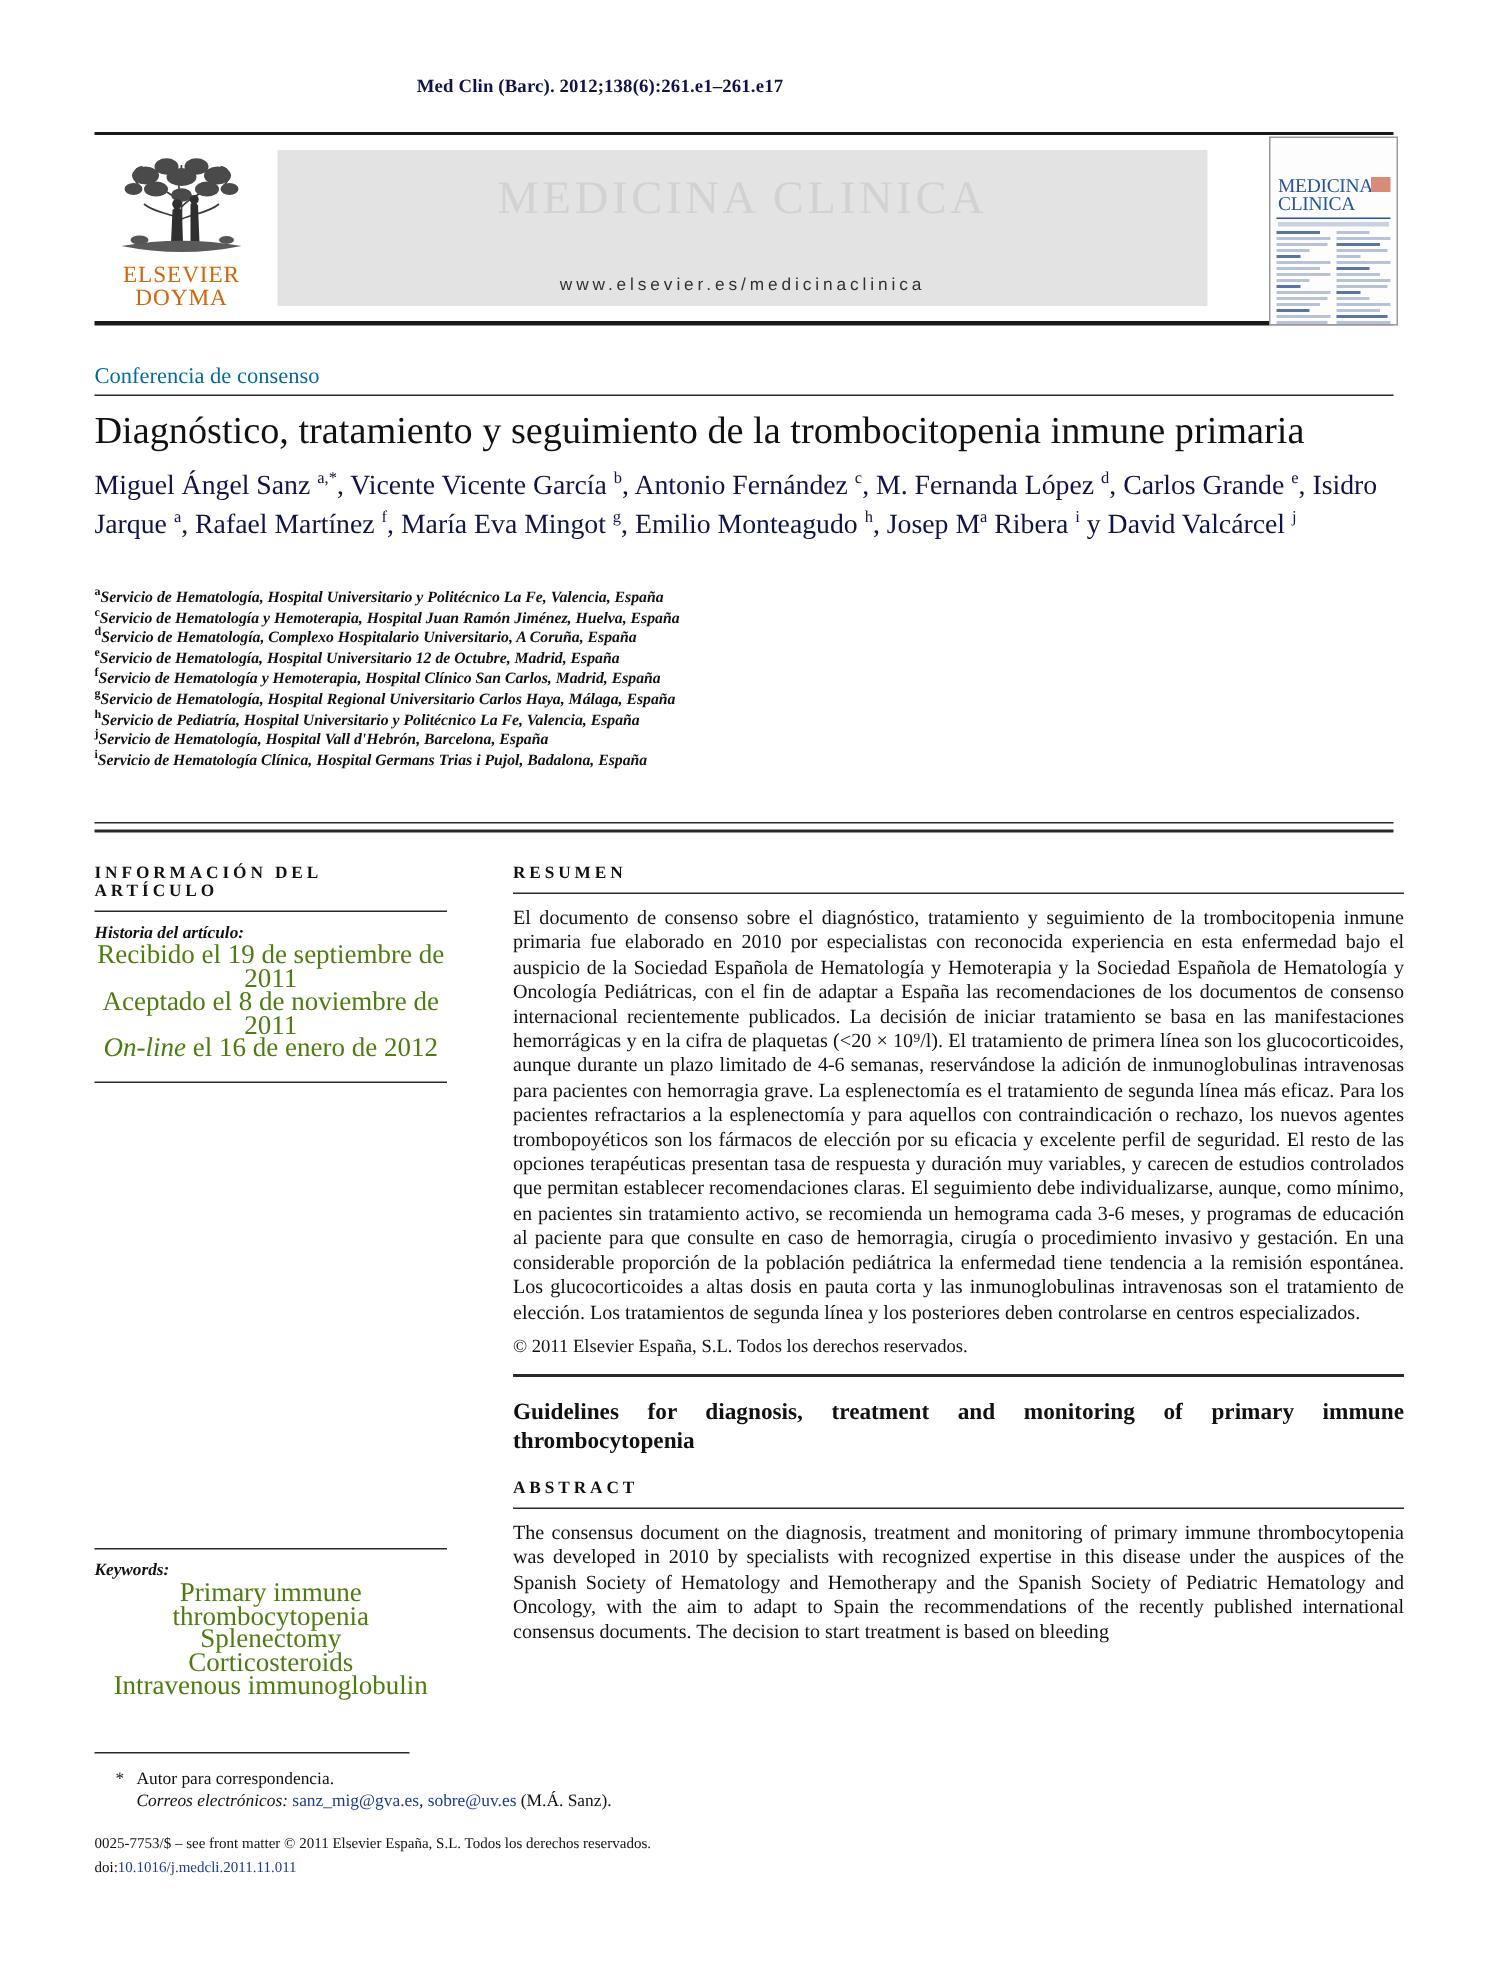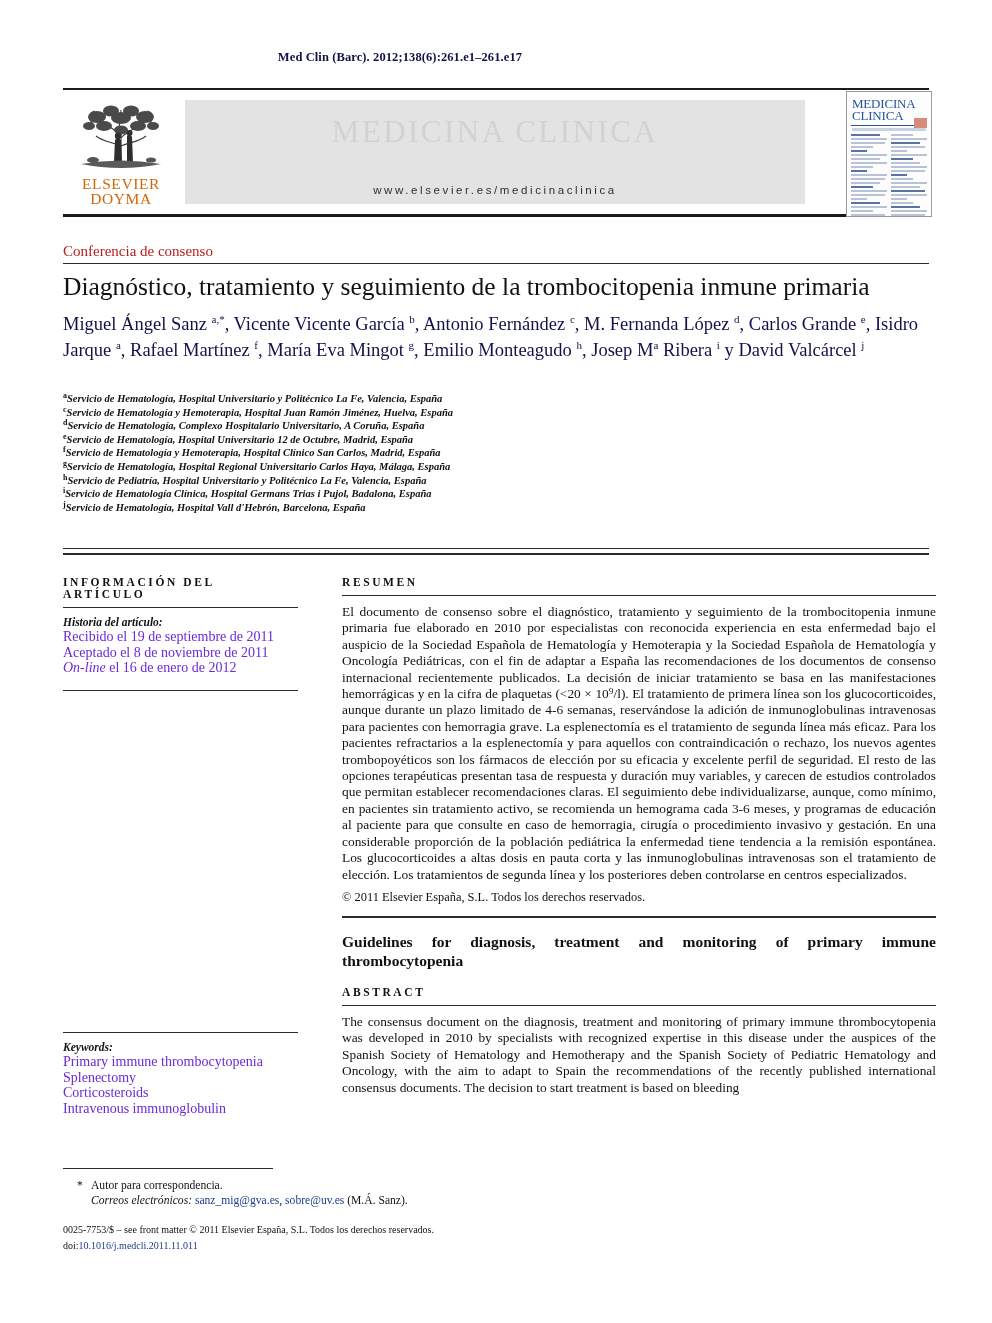--- a/index.html
+++ b/index.html
@@ -129,20 +129,21 @@
     overflow: hidden;
   }
   .cover-title {
     font-family: "Liberation Serif", serif;
     color: #26539c;
     font-size: 13px;
     line-height: 12px;
     letter-spacing: -0.2px;
     padding: 6px 0 0 5px;
     font-weight: normal;
+    margin-top: 20px;
   }
   .cover-title span { display: block; }
   .cover-rule {
     height: 1px;
     background: #26539c;
     margin: 3px 4px 2px 4px;
   }
   .cover-sub {
     height: 3px;
     margin: 0 5px 3px 5px;
@@ -169,21 +170,21 @@
     background: #d98b7a;
   }
 
   
   .section-kicker {
     position: absolute;
     left: 63px;
     top: 243px;
     font-family: "Liberation Serif", serif;
     font-size: 15px;
-    color: #b91c1c;
+    color: #0369a1;
   }
   .rule-under-kicker {
     position: absolute;
     left: 63px;
     top: 263px;
     width: 866px;
     height: 1px;
     background: #2a2a2a;
   }
   .article-title {
@@ -286,23 +287,24 @@
   .meta-label {
     font-family: "Liberation Serif", serif;
     font-style: italic;
     font-weight: bold;
     font-size: 11.5px;
     color: #111;
     margin-bottom: 1px;
   }
   .meta-line {
     font-family: "Liberation Serif", serif;
-    font-size: 14px;
+    font-size: 18px;
     line-height: 15.6px;
-    color: #6d28d9;
+    color: #4d7c0f;
+    text-align: center;
   }
   .meta-line em {
     font-style: italic;
   }
   .meta-block { margin-bottom: 2px; }
 
   .abstract-body {
     font-family: "Liberation Serif", serif;
     font-size: 13.4px;
     line-height: 16.4px;
@@ -502,22 +504,22 @@
   <div class="authors">Miguel Ángel Sanz <sup>a,*</sup>, Vicente Vicente García <sup>b</sup>, Antonio Fernández <sup>c</sup>, M. Fernanda López <sup>d</sup>, Carlos Grande <sup>e</sup>, Isidro Jarque <sup>a</sup>, Rafael Martínez <sup>f</sup>, María Eva Mingot <sup>g</sup>, Emilio Monteagudo <sup>h</sup>, Josep M<sup>a</sup> Ribera <sup>i</sup> y David Valcárcel <sup>j</sup></div>
 
   <div class="affiliations">
       <div><sup>a</sup><span>Servicio de Hematología, Hospital Universitario y Politécnico La Fe, Valencia, España</span></div>
       <div><sup>c</sup><span>Servicio de Hematología y Hemoterapia, Hospital Juan Ramón Jiménez, Huelva, España</span></div>
       <div><sup>d</sup><span>Servicio de Hematología, Complexo Hospitalario Universitario, A Coruña, España</span></div>
       <div><sup>e</sup><span>Servicio de Hematología, Hospital Universitario 12 de Octubre, Madrid, España</span></div>
       <div><sup>f</sup><span>Servicio de Hematología y Hemoterapia, Hospital Clínico San Carlos, Madrid, España</span></div>
       <div><sup>g</sup><span>Servicio de Hematología, Hospital Regional Universitario Carlos Haya, Málaga, España</span></div>
       <div><sup>h</sup><span>Servicio de Pediatría, Hospital Universitario y Politécnico La Fe, Valencia, España</span></div>
+      <div><sup>j</sup><span>Servicio de Hematología, Hospital Vall d'Hebrón, Barcelona, España</span></div>
       <div><sup>i</sup><span>Servicio de Hematología Clínica, Hospital Germans Trias i Pujol, Badalona, España</span></div>
-      <div><sup>j</sup><span>Servicio de Hematología, Hospital Vall d'Hebrón, Barcelona, España</span></div>
     </div>
 
   <div class="rule-double-top"></div>
   <div class="rule-double-bot"></div>
 
   <div class="col-left">
     <div class="head-smallcaps">INFORMACIÓN DEL ARTÍCULO</div>
     <div class="hr-thin wide"></div>
 
     <div class="meta-block">

